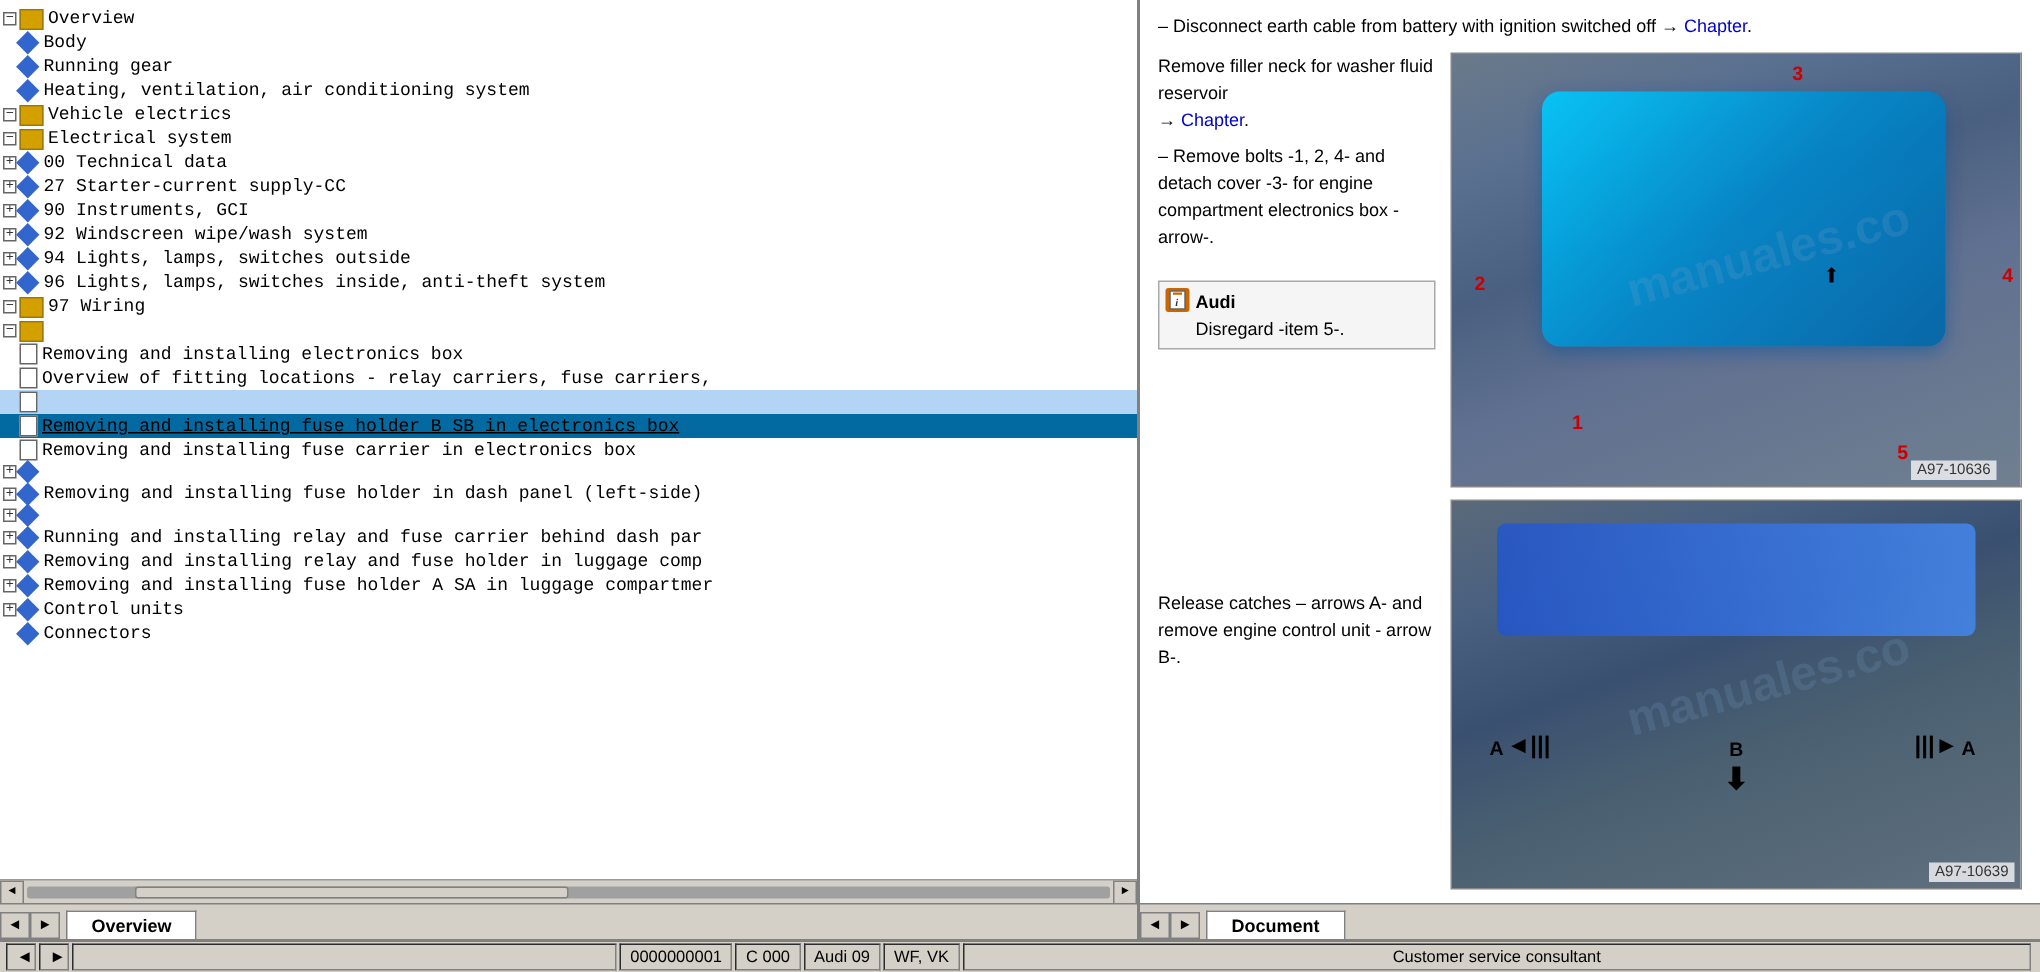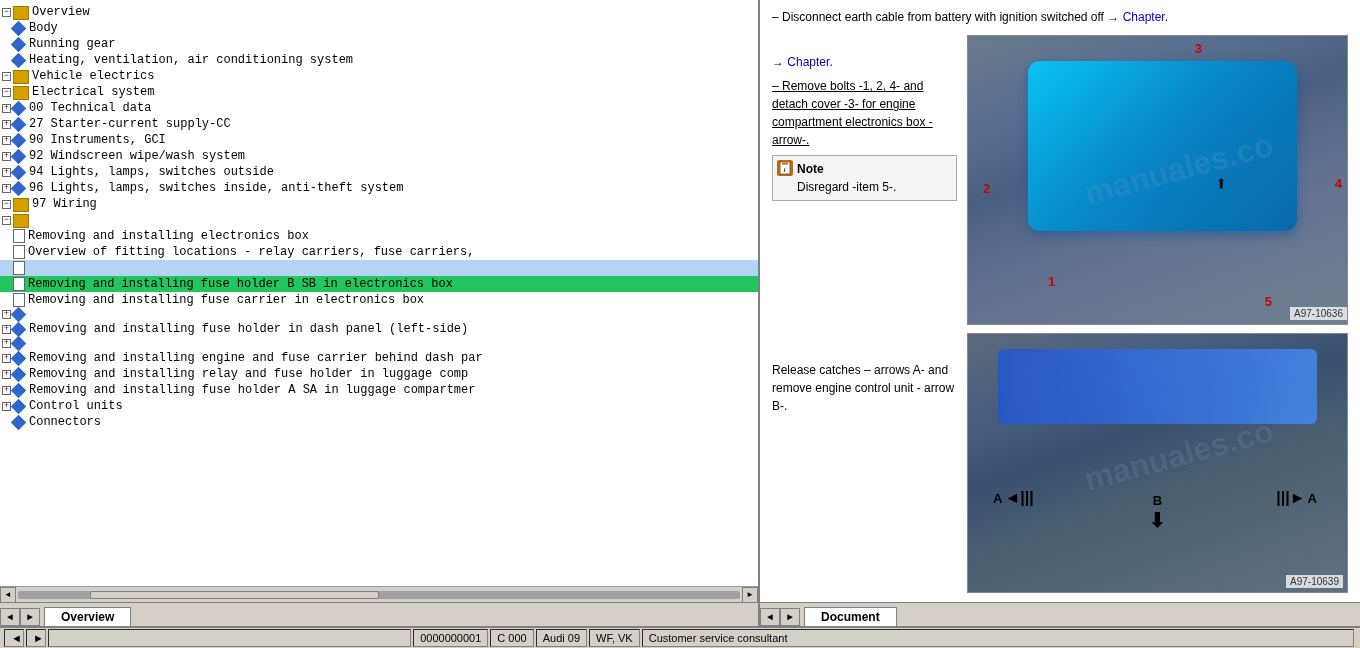--- a/index.html
+++ b/index.html
@@ -333,21 +333,21 @@
         <span class="spacer-expand"></span>
         <span style="display:inline-block;width:12px;height:14px;background:white;border:1px solid #666;margin-right:3px;font-size:8px;flex-shrink:0;"></span>
         <span>Overview of fitting locations - relay carriers, fuse carriers,</span>
       </div>
 
       <div class="tree-line indent-5" style="background:#b3d4f5;">
         <span style="display:inline-block;width:11px;flex-shrink:0;"></span>
         <span style="display:inline-block;width:12px;height:14px;background:white;border:1px solid #666;margin-right:3px;font-size:8px;flex-shrink:0;"></span>
       </div>
 
-      <div class="tree-line indent-5" style="background:#22c55e;">
+      <div class="tree-line indent-5" style="background:#0369a1;text-decoration:underline;">
         <span style="display:inline-block;width:11px;flex-shrink:0;"></span>
         <span style="display:inline-block;width:12px;height:14px;background:white;border:1px solid #666;margin-right:3px;font-size:8px;flex-shrink:0;"></span>
         <span>Removing and installing fuse holder B SB in electronics box</span>
       </div>
 
       <div class="tree-line indent-5">
         <span style="display:inline-block;width:11px;flex-shrink:0;"></span>
         <span style="display:inline-block;width:12px;height:14px;background:white;border:1px solid #666;margin-right:3px;font-size:8px;flex-shrink:0;"></span>
         <span>Removing and installing fuse carrier in electronics box</span>
       </div>
@@ -364,21 +364,21 @@
       </div>
 
       <div class="tree-line indent-5">
         <span class="expand-btn">+</span>
         <span style="display:inline-block;width:11px;height:11px;background:#3366cc;transform:rotate(45deg);margin-right:5px;flex-shrink:0;"></span>
       </div>
 
       <div class="tree-line indent-5">
         <span class="expand-btn">+</span>
         <span style="display:inline-block;width:11px;height:11px;background:#3366cc;transform:rotate(45deg);margin-right:5px;flex-shrink:0;"></span>
-        <span>Removing and installing engine and fuse carrier behind dash par</span>
+        <span>Running and installing relay and fuse carrier behind dash par</span>
       </div>
 
       <div class="tree-line indent-5">
         <span class="expand-btn">+</span>
         <span style="display:inline-block;width:11px;height:11px;background:#3366cc;transform:rotate(45deg);margin-right:5px;flex-shrink:0;"></span>
         <span>Removing and installing relay and fuse holder in luggage comp</span>
       </div>
 
       <div class="tree-line indent-5">
         <span class="expand-btn">+</span>
@@ -424,39 +424,40 @@
         <span>– </span>
         <span>Disconnect earth cable from battery with ignition switched off</span>
         <span> → </span><a class="link-chapter" href="#">Chapter</a><span>.</span>
       </div>
 
       <div style="display:flex;gap:10px;margin-bottom:10px;">
 
         <div style="width:185px;flex-shrink:0;font-family:Arial,sans-serif;font-size:12px;line-height:1.5;">
 
           <div style="margin-bottom:6px;">
+            <span>Remove filler neck for washer fluid reservoir</span>
             <br>
             <span>→ </span><a class="link-chapter" href="#">Chapter</a><span>.</span>
           </div>
 
-          <div style="margin-bottom:6px;text-decoration:underline;">
+          <div style="margin-bottom:20px;">
             <span>– </span>
             <span>Remove bolts -1, 2, 4- and detach cover -3- for engine compartment electronics box -arrow-.</span>
           </div>
 
           <div class="note-box">
             <div class="note-icon">
               <svg width="12" height="14" viewBox="0 0 12 14">
                 <rect x="1" y="1" width="10" height="12" fill="white" stroke="#666" stroke-width="1"></rect>
                 <rect x="3" y="2" width="6" height="1.5" fill="#cc6600"></rect>
                 <text x="5.5" y="11" font-size="7" text-anchor="middle" fill="#333" font-family="serif" font-style="italic">i</text>
               </svg>
             </div>
             <div>
-              <div style="font-weight:bold;">Note</div>
+              <div style="font-weight:bold;">Audi</div>
               <div>Disregard -item 5-.</div>
             </div>
           </div>
 
           <div style="margin-top:160px;">
             <span>Release catches – arrows A- and remove engine control unit - arrow B-.</span>
           </div>
         </div>
 
         <div style="flex:1;display:flex;flex-direction:column;gap:8px;">
@@ -466,21 +467,21 @@
             <div style="position:absolute;top:25px;left:60px;right:50px;height:170px;background:linear-gradient(135deg,#00ccff,#0088cc,#0066aa);border-radius:12px;opacity:0.9;box-shadow:0 4px 12px rgba(0,80,160,0.5);"></div>
 
             <div style="position:absolute;top:135px;right:120px;color:black;font-size:20px;font-weight:bold;">⬆</div>
 
             <div style="position:absolute;bottom:35px;left:80px;color:#cc0000;font-weight:bold;font-family:Arial;font-size:13px;">1</div>
             <div style="position:absolute;top:145px;left:15px;color:#cc0000;font-weight:bold;font-family:Arial;font-size:13px;">2</div>
             <div style="position:absolute;top:5px;right:145px;color:#cc0000;font-weight:bold;font-family:Arial;font-size:13px;">3</div>
             <div style="position:absolute;top:140px;right:5px;color:#cc0000;font-weight:bold;font-family:Arial;font-size:13px;">4</div>
             <div style="position:absolute;bottom:15px;right:75px;color:#cc0000;font-weight:bold;font-family:Arial;font-size:13px;">5</div>
 
-            <div style="position:absolute;bottom:4px;right:0;font-family:Arial;font-size:10px;color:#333;background:rgba(255,255,255,0.75);padding:1px 4px;">A97-10636</div>
+            <div style="position:absolute;bottom:4px;right:16px;font-family:Arial;font-size:10px;color:#333;background:rgba(255,255,255,0.75);padding:1px 4px;">A97-10636</div>
 
             <div style="position:absolute;top:40%;left:30%;transform:rotate(-15deg);font-size:32px;font-family:Arial;color:rgba(120,160,200,0.2);font-weight:bold;pointer-events:none;white-space:nowrap;">manuales.co</div>
           </div>
 
           <div style="position:relative;border:1px solid #888;overflow:hidden;height:260px;background:linear-gradient(160deg,#5a6a7a 0%,#4a6080 20%,#3a5070 40%,#4a6070 60%,#607080 100%);">
 
             <div style="position:absolute;top:15px;left:30px;right:30px;height:75px;background:linear-gradient(to right,#2255cc,#4488ee);border-radius:6px;opacity:0.85;"></div>
 
             <div style="position:absolute;top:155px;left:25px;color:black;font-family:Arial;font-size:13px;font-weight:bold;display:flex;align-items:center;gap:2px;">
               <span>A</span>
@@ -524,16 +525,16 @@
   </div>
   <div class="status-segment">
     <span>C 000</span>
   </div>
   <div class="status-segment">
     <span>Audi 09</span>
   </div>
   <div class="status-segment">
     <span>WF, VK</span>
   </div>
-  <div class="status-segment" style="flex:2;justify-content:flex-start;">
+  <div class="status-segment" style="flex:2;justify-content:center;">
     <span>Customer service consultant</span>
   </div>
 </div>
 
 </body></html>

